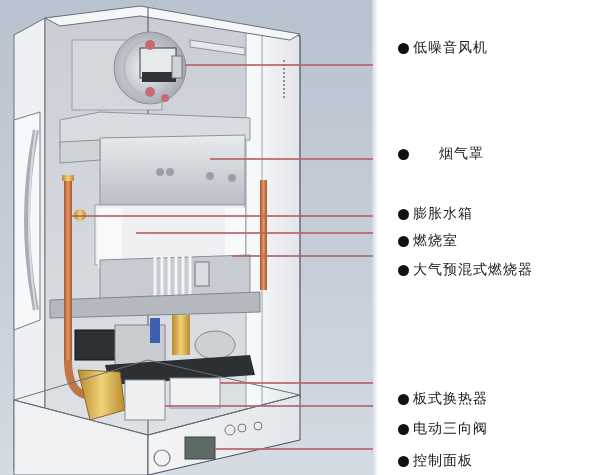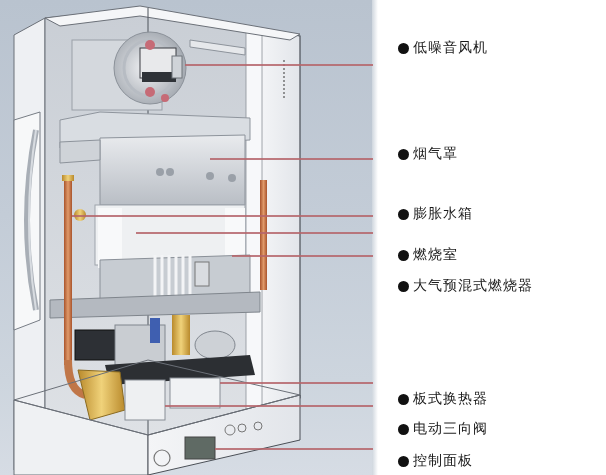--- a/index.html
+++ b/index.html
@@ -151,33 +151,33 @@
   <div class="leader" style="left:232px;top:255px;width:141px;"></div>
   <div class="leader" style="left:220px;top:382px;width:153px;"></div>
   <div class="leader" style="left:165px;top:405px;width:208px;"></div>
   <div class="leader" style="left:215px;top:448px;width:158px;"></div>
 
   <div class="labels">
     <div class="label" style="top:39px;">
       <span class="bullet"></span>
       <span>低噪音风机</span>
     </div>
-    <div class="label" style="top:145px;">
+    <div class="label" style="top:145px;gap:26px;">
       <span class="bullet"></span>
       <span>烟气罩</span>
     </div>
     <div class="label" style="top:205px;">
       <span class="bullet"></span>
       <span>膨胀水箱</span>
     </div>
-    <div class="label" style="top:232px;margin-top:14px;">
+    <div class="label" style="top:232px;">
       <span class="bullet"></span>
       <span>燃烧室</span>
     </div>
-    <div class="label" style="top:261px;margin-top:16px;">
+    <div class="label" style="top:261px;">
       <span class="bullet"></span>
       <span>大气预混式燃烧器</span>
     </div>
     <div class="label" style="top:390px;">
       <span class="bullet"></span>
       <span>板式换热器</span>
     </div>
     <div class="label" style="top:420px;">
       <span class="bullet"></span>
       <span>电动三向阀</span>

